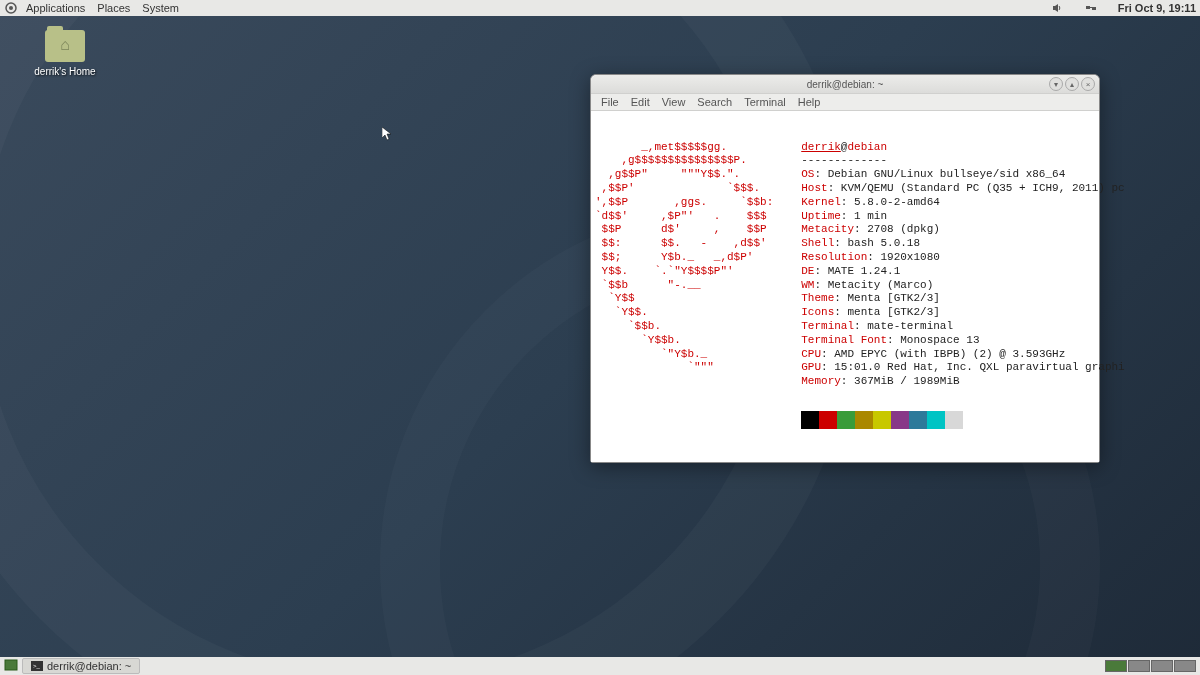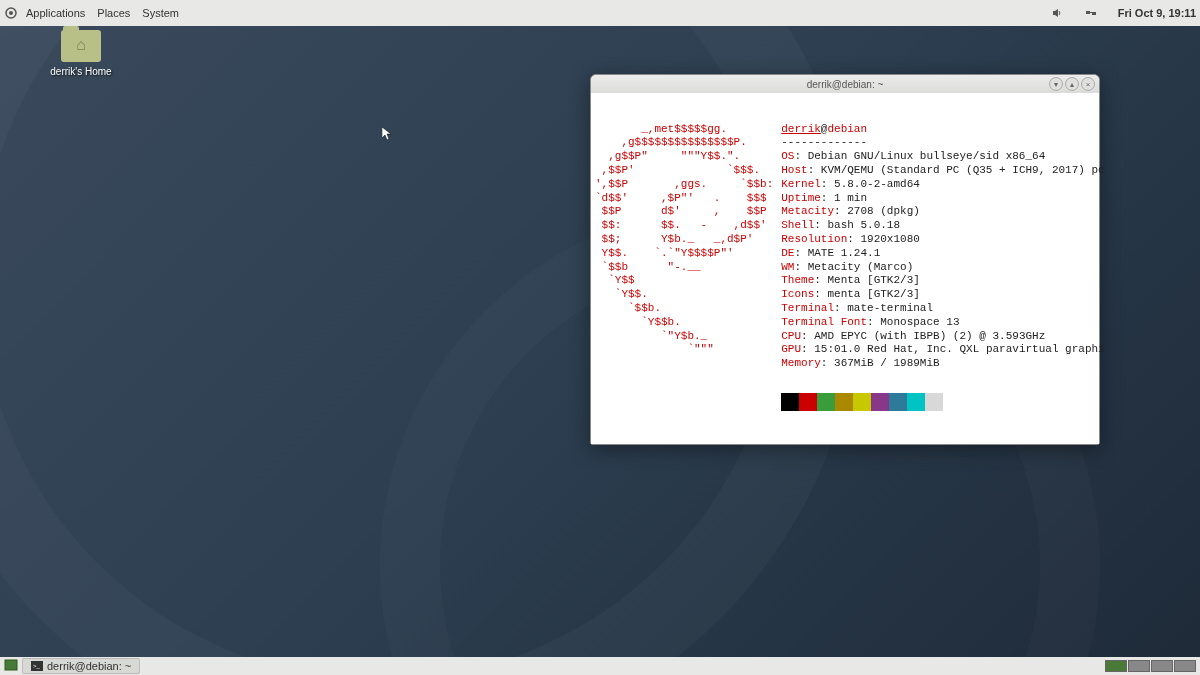--- a/index.html
+++ b/index.html
@@ -29,21 +29,21 @@
   position: absolute;
   width: 600px; height: 600px;
   border-radius: 50%;
   border: 60px solid rgba(255,255,255,0.025);
   bottom: -250px; right: 100px;
 }
 
 
 .top-panel {
   position: absolute; top: 0; left: 0; right: 0;
-  height: 26px;
+  height: 16px;
   background: #e8e8e6;
   display: flex; align-items: center;
   padding: 0 4px;
   z-index: 100;
   color: #333;
   font-size: 11px;
   justify-content: flex-end;
 }
 .top-panel .menu-item {
   padding: 0 6px;
@@ -87,21 +87,21 @@
 .workspace {
   width: 22px; height: 12px;
   background: #888;
   border: 1px solid #666;
 }
 .workspace.active { background: #4a7a3a; }
 
 
 .desktop-icon {
   position: absolute;
-  top: 30px; left: 46px;
+  top: 30px; left: 30px;
   width: 70px;
   text-align: center;
   color: #fff;
   cursor: pointer;
 }
 .desktop-icon .folder {
   width: 40px; height: 32px;
   margin: 0 auto 4px;
   background: #b8c088;
   border-radius: 3px;
@@ -192,21 +192,21 @@
   background: #fff;
   padding: 2px 4px 6px 4px;
   font-family: 'Courier New', monospace;
   font-size: 11px;
   line-height: 13.8px;
   color: #222;
   white-space: pre;
 }
 .neofetch {
   display: flex;
-  gap: 8px;
+  gap: 28px;
 }
 .logo-col { color: #cc0000; }
 .info-col {}
 .info-col .user { color: #cc0000; text-decoration: underline; }
 .info-col .at { color: #222; }
 .info-col .host { color: #cc0000; }
 .info-col .sep { color: #222; }
 .info-col .key { color: #cc0000; }
 .info-col .val { color: #222; }
 
@@ -276,20 +276,28 @@
 </div>
 
 <div class="terminal-window">
   <div class="titlebar">
     <span class="title">derrik@debian: ~</span>
     <div class="win-buttons">
       <div class="win-btn">▾</div>
       <div class="win-btn">▴</div>
       <div class="win-btn">×</div>
     </div>
+  </div>
+  <div class="menubar">
+    <div class="menu-item">File</div>
+    <div class="menu-item">Edit</div>
+    <div class="menu-item">View</div>
+    <div class="menu-item">Search</div>
+    <div class="menu-item">Terminal</div>
+    <div class="menu-item">Help</div>
   </div>
   <div class="terminal-body">
     <div class="neofetch">
       <div class="logo-col">       _,met$$$$$gg.
     ,g$$$$$$$$$$$$$$$P.
   ,g$$P"     """Y$$.".
  ,$$P'              `$$$.
 ',$$P       ,ggs.     `$$b:
 `d$$'     ,$P"'   .    $$$
  $$P      d$'     ,    $$P
@@ -299,21 +307,21 @@
  `$$b      "-.__
   `Y$$
    `Y$$.
      `$$b.
        `Y$$b.
           `"Y$b._
               `"""</div>
       <div class="info-col" id="info-col"><span class="user">derrik</span><span class="at">@</span><span class="host">debian</span>
 <span class="sep">-------------</span>
 <span class="key">OS</span><span class="val">: Debian GNU/Linux bullseye/sid x86_64</span>
-<span class="key">Host</span><span class="val">: KVM/QEMU (Standard PC (Q35 + ICH9, 2017) pc</span>
+<span class="key">Host</span><span class="val">: KVM/QEMU (Standard PC (Q35 + ICH9, 2011) pc</span>
 <span class="key">Kernel</span><span class="val">: 5.8.0-2-amd64</span>
 <span class="key">Uptime</span><span class="val">: 1 min</span>
 <span class="key">Metacity</span><span class="val">: 2708 (dpkg)</span>
 <span class="key">Shell</span><span class="val">: bash 5.0.18</span>
 <span class="key">Resolution</span><span class="val">: 1920x1080</span>
 <span class="key">DE</span><span class="val">: MATE 1.24.1</span>
 <span class="key">WM</span><span class="val">: Metacity (Marco)</span>
 <span class="key">Theme</span><span class="val">: Menta [GTK2/3]</span>
 <span class="key">Icons</span><span class="val">: menta [GTK2/3]</span>
 <span class="key">Terminal</span><span class="val">: mate-terminal</span>

